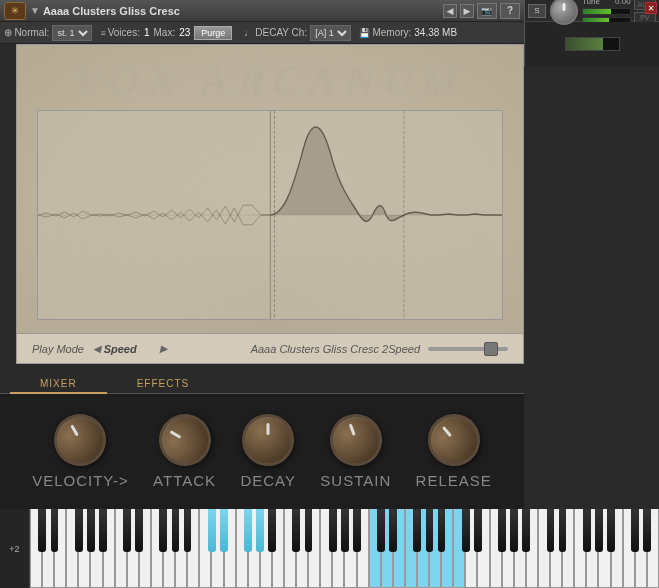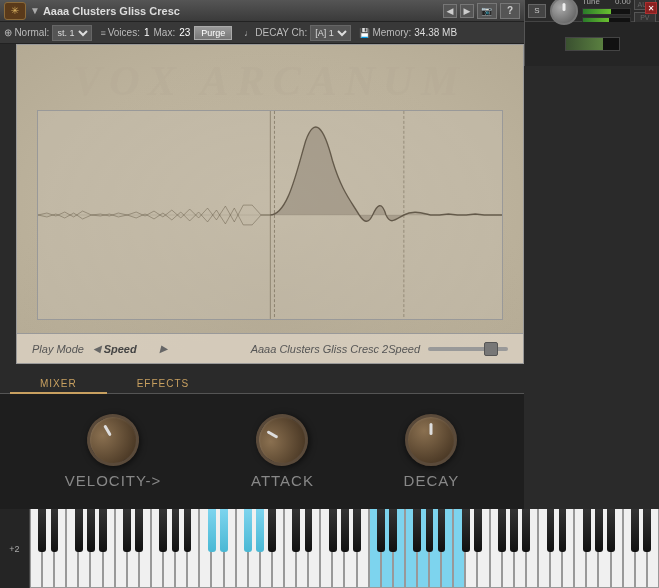--- a/index.html
+++ b/index.html
@@ -326,21 +326,29 @@
   <div class="knob-group">
     <div class="knob-large" style="transform:rotate(-60deg);"></div>
     <span class="knob-label">ATTACK</span>
   </div>
 
   <div class="knob-group">
     <div class="knob-large" style="transform:rotate(0deg);"></div>
     <span class="knob-label">DECAY</span>
   </div>
 
-
+  <div class="knob-group">
+    <div class="knob-large" style="transform:rotate(-20deg);"></div>
+    <span class="knob-label">SUSTAIN</span>
+  </div>
+
+  <div class="knob-group">
+    <div class="knob-large" style="transform:rotate(-40deg);"></div>
+    <span class="knob-label">RELEASE</span>
+  </div>
 </div>
 
 <div style="position:absolute;top:509px;left:0;right:0;height:79px;background:#1a1a1a;display:flex;">
 
   <div style="width:30px;background:#252525;border-right:1px solid #444;display:flex;flex-direction:column;align-items:center;justify-content:center;">
     <span style="color:#aaa;font-size:9px;writing-mode:horizontal-tb;">+2</span>
   </div>
 
   <div style="flex:1;position:relative;overflow:hidden;">
 

